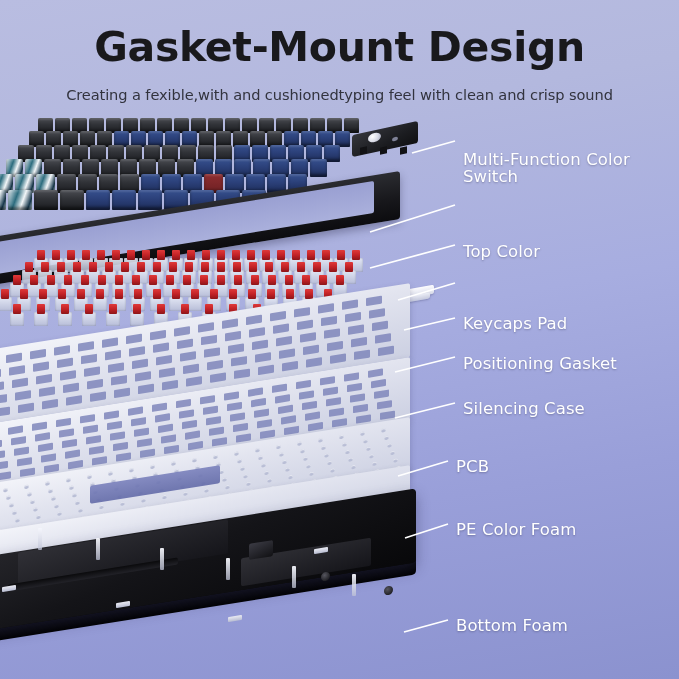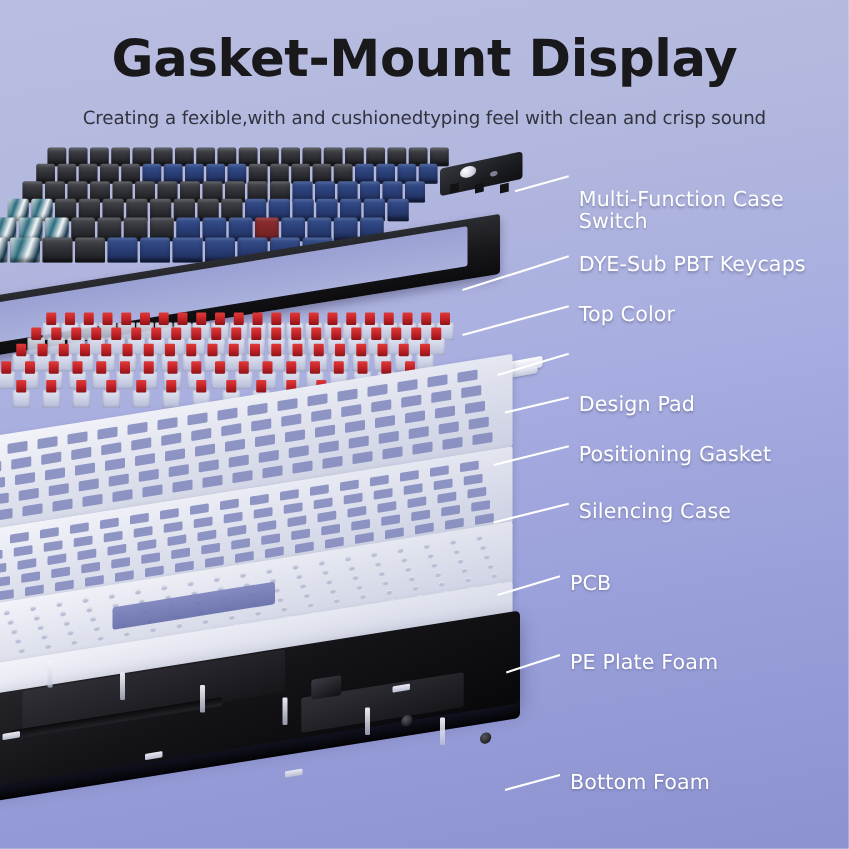--- a/index.html
+++ b/index.html
@@ -170,21 +170,21 @@
     position:absolute; width:4px; height:22px;
     background:linear-gradient(180deg,rgba(245,246,252,.95),rgba(190,194,214,.75));
     border-radius:1px;
   }
 </style>
 </head>
 <body>
 
 <div id="stage">
 
-  <div class="title">Gasket-Mount Display</div>
+  <div class="title">Gasket-Mount Design</div>
   <div class="subtitle">Creating a fexible,with and cushionedtyping feel with clean and crisp sound</div>
 
   <div class="layer" id="display">
     <div class="dsp-top"></div>
     <div class="dsp-knob"></div>
     <div class="dsp-dot"></div>
     <div class="dsp-leg" style="left:8px;"></div>
     <div class="dsp-leg" style="left:28px;"></div>
     <div class="dsp-leg" style="left:48px;"></div>
   </div>
@@ -1029,29 +1029,28 @@
     <line x1="370" y1="268" x2="455" y2="245"></line>
     <line x1="398" y1="300" x2="455" y2="283"></line>
     <line x1="404" y1="330" x2="455" y2="318"></line>
     <line x1="395" y1="372" x2="455" y2="357"></line>
     <line x1="395" y1="418" x2="455" y2="403"></line>
     <line x1="398" y1="476" x2="448" y2="461"></line>
     <line x1="405" y1="538" x2="448" y2="524"></line>
     <line x1="404" y1="632" x2="448" y2="620"></line>
   </svg>
 
-  <div class="lbl" style="left:463px; top:151px;">Multi-Function Case</div>
+  <div class="lbl" style="left:463px; top:151px;">Multi-Function Color</div>
   <div class="lbl" style="left:463px; top:168px;">Switch</div>
-  <div class="lbl" style="left:463px; top:203px;">DYE-Sub PBT Keycaps</div>
   <div class="lbl" style="left:463px; top:243px;">Top Color</div>
-  <div class="lbl" style="left:463px; top:315px;">Design Pad</div>
+  <div class="lbl" style="left:463px; top:315px;">Keycaps Pad</div>
   <div class="lbl" style="left:463px; top:355px;">Positioning Gasket</div>
   <div class="lbl" style="left:463px; top:400px;">Silencing Case</div>
   <div class="lbl" style="left:456px; top:458px;">PCB</div>
-  <div class="lbl" style="left:456px; top:521px;">PE Plate Foam</div>
+  <div class="lbl" style="left:456px; top:521px;">PE Color Foam</div>
   <div class="lbl" style="left:456px; top:617px;">Bottom Foam</div>
 
 <div class="post" style="left: 38px; top: 528px;"></div>
     <div class="post" style="left: 96px; top: 538px;"></div>
     <div class="post" style="left: 160px; top: 548px;"></div>
     <div class="post" style="left: 226px; top: 558px;"></div>
     <div class="post" style="left: 292px; top: 566px;"></div>
     <div class="post" style="left: 352px; top: 574px;"></div>
   </div>
 

